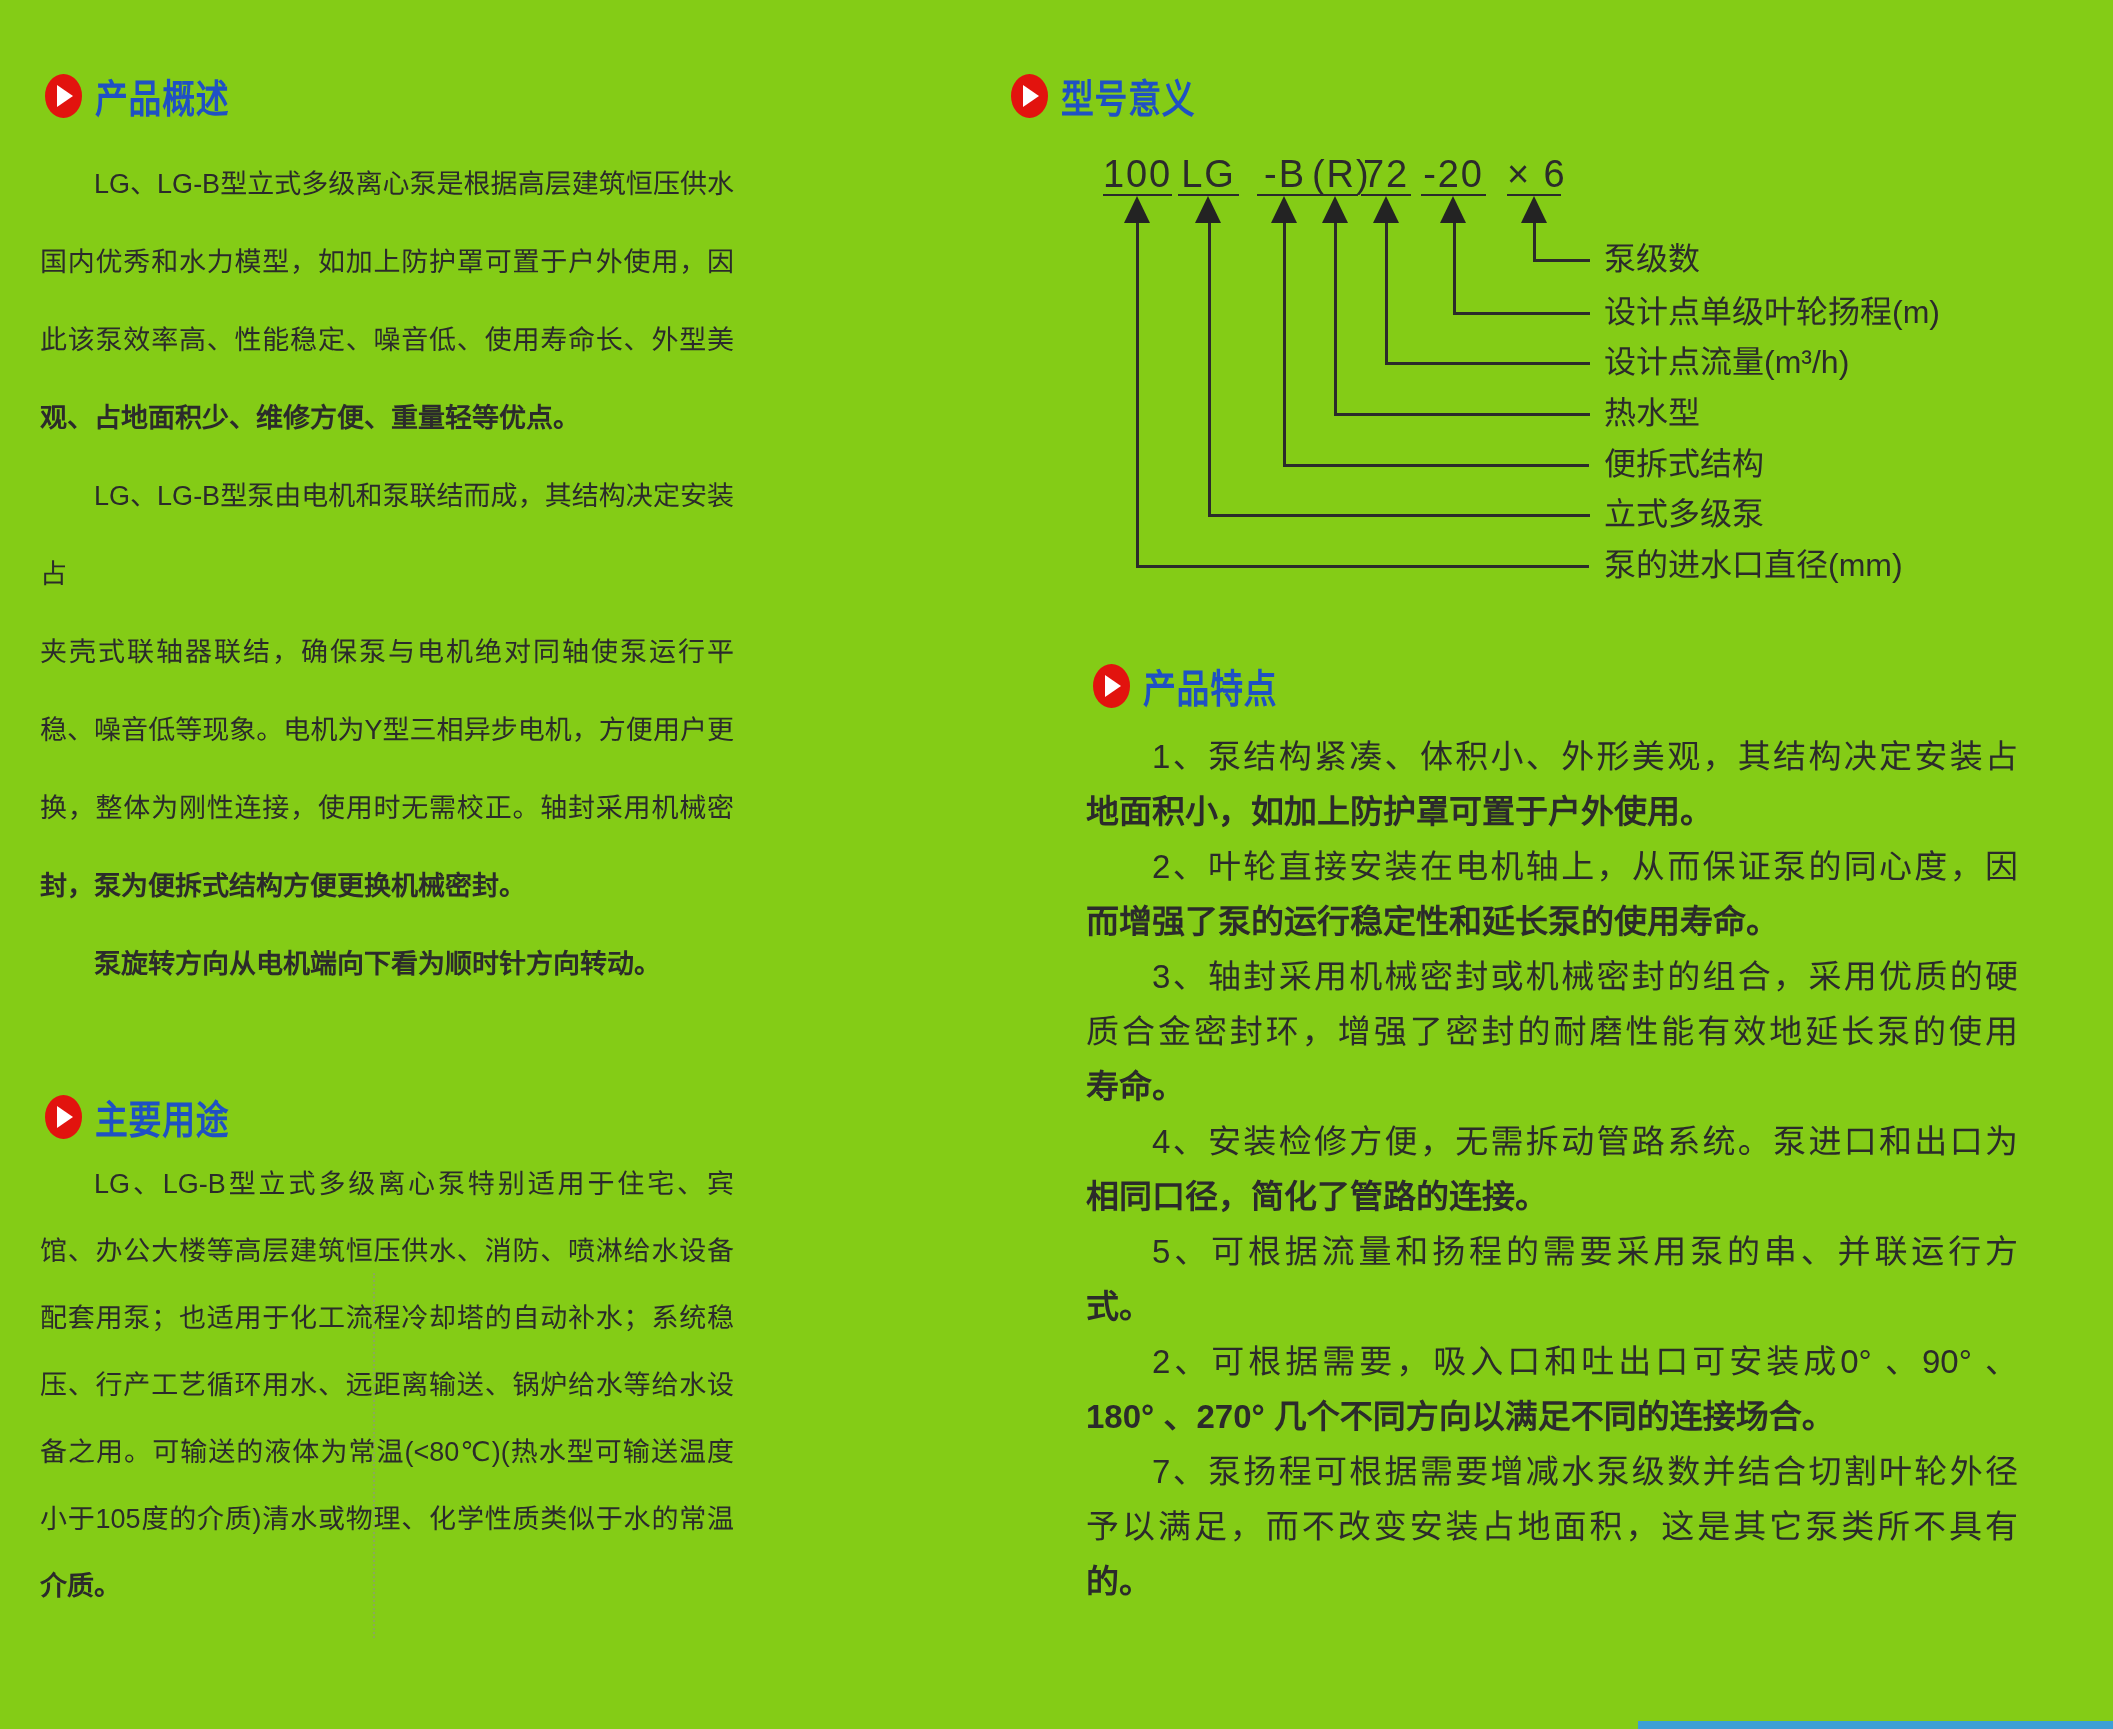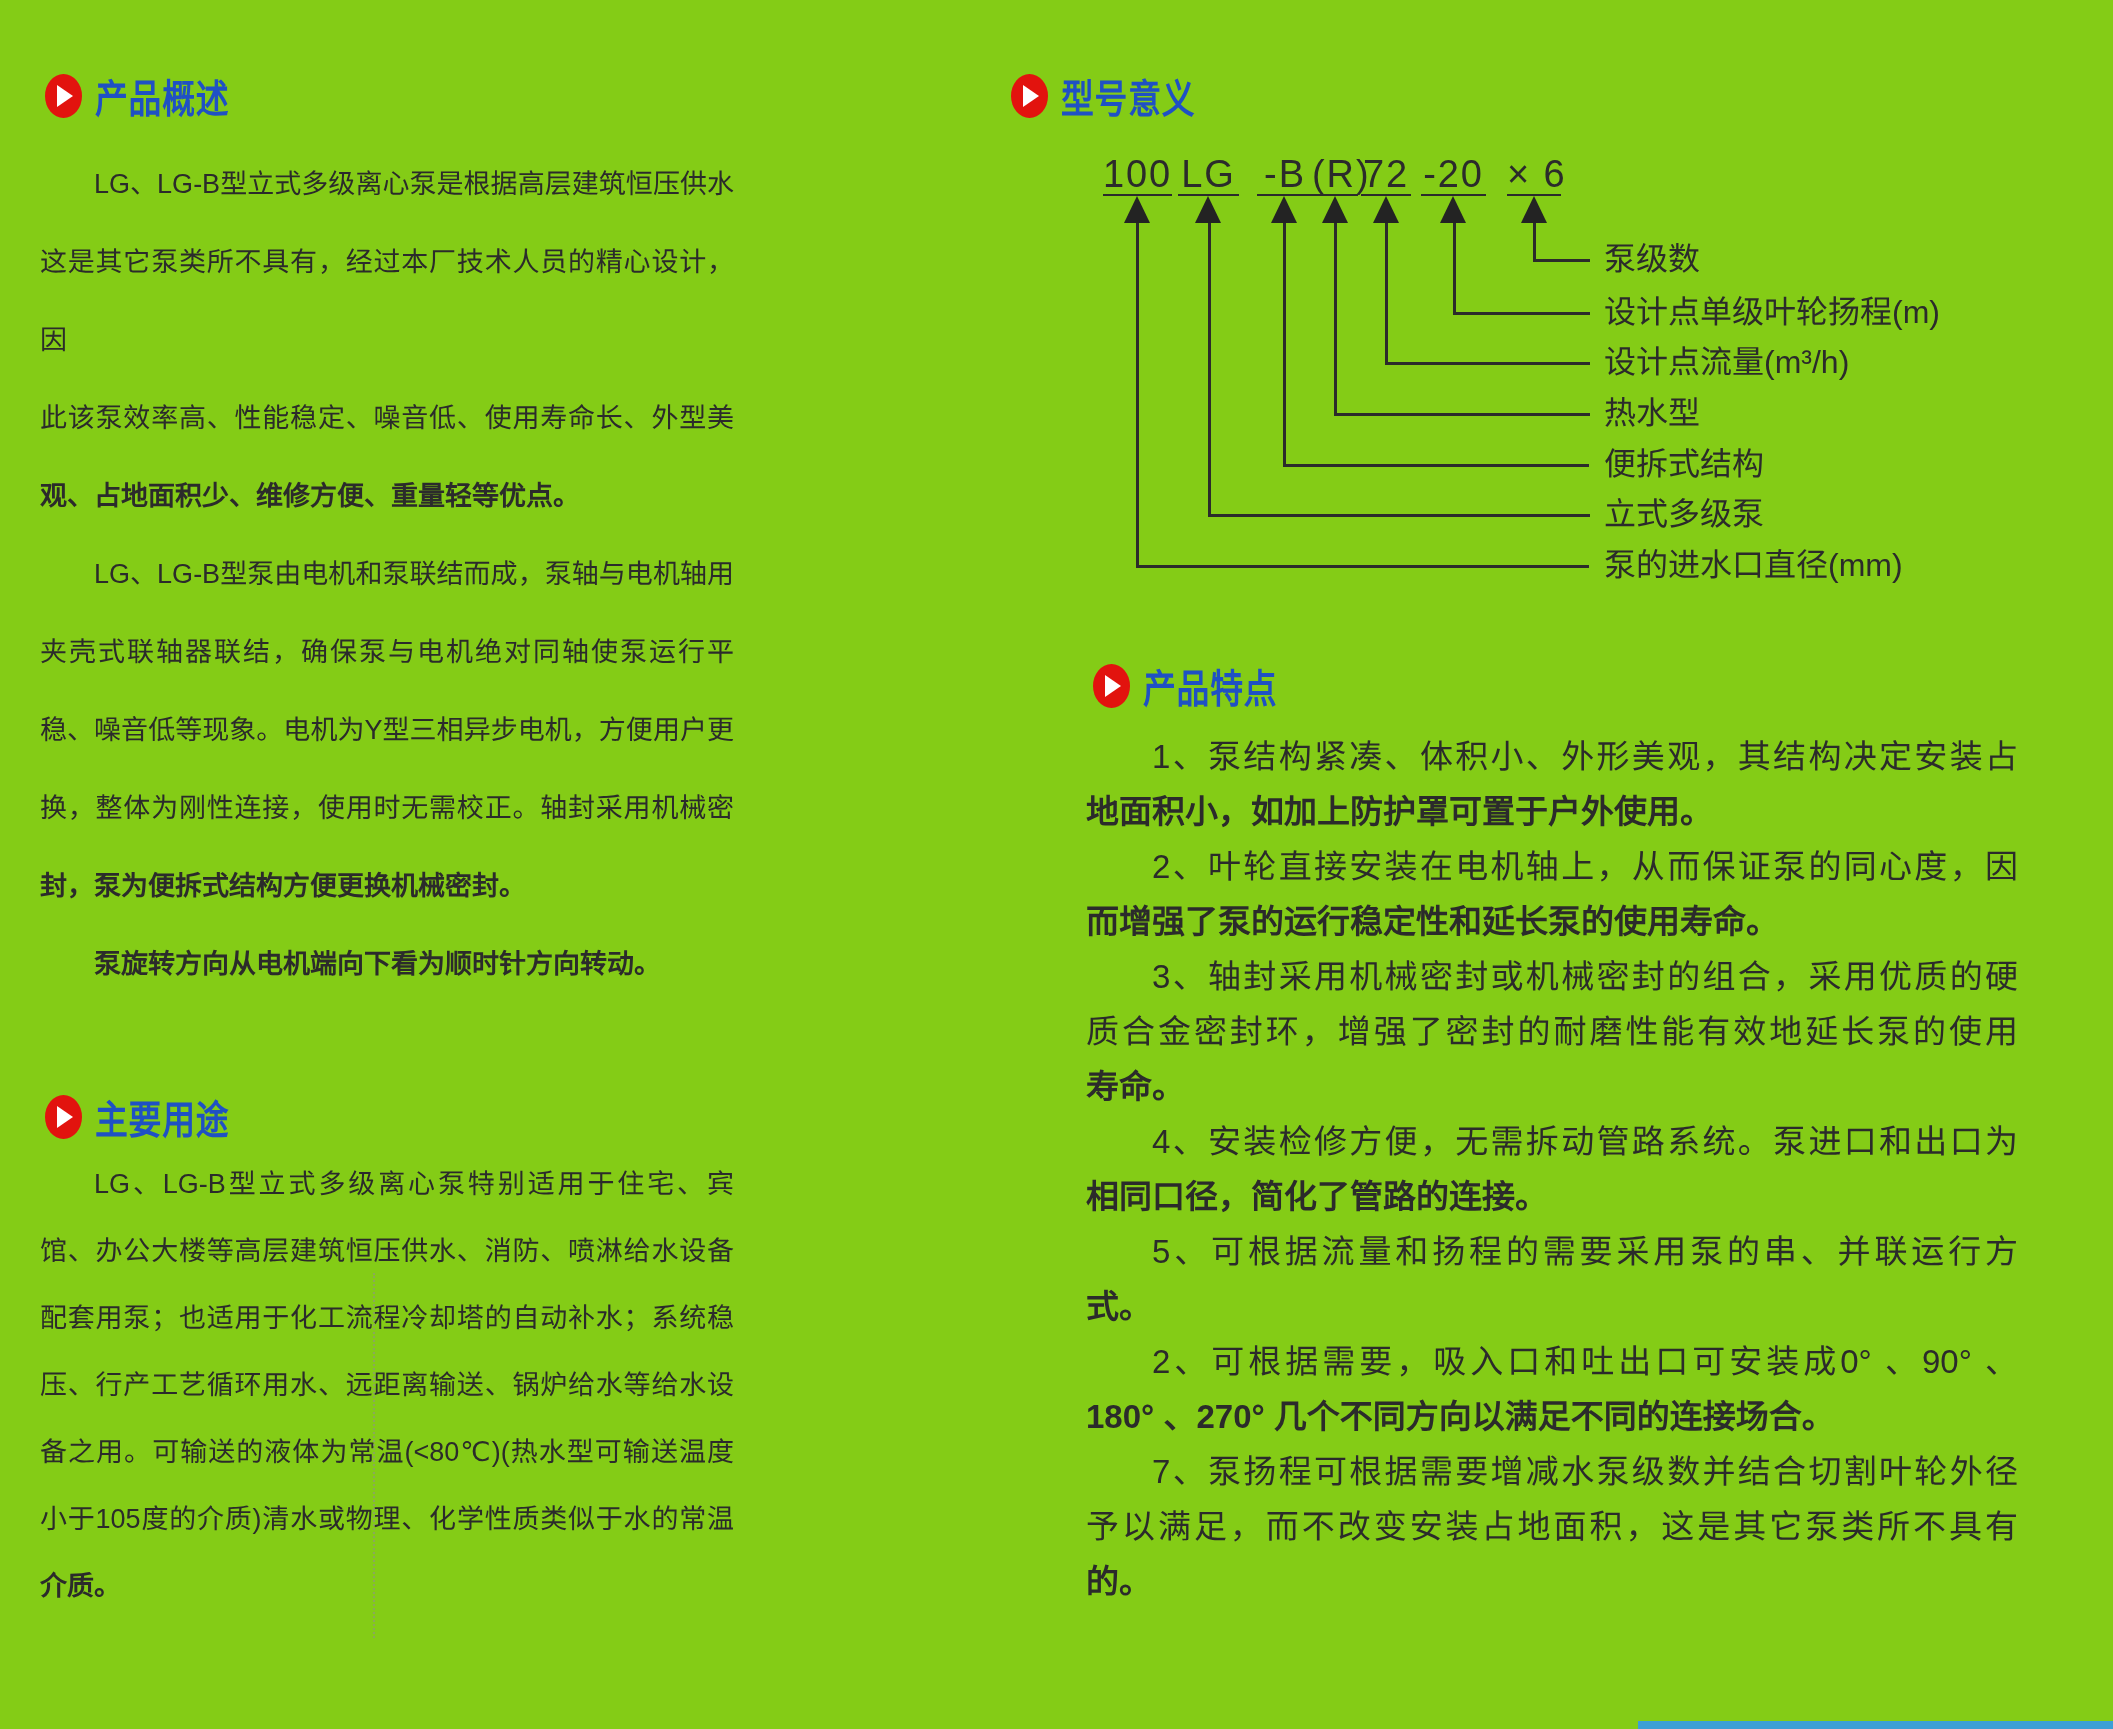--- a/index.html
+++ b/index.html
@@ -53,26 +53,26 @@
 <div class="canvas">
 
   <div class="section-header" style="left:45px; top:67px;">
     <div class="play-icon"></div>
     <div class="section-title">产品概述</div>
   </div>
 
   <div id="overview-block" class="text-block">
     <div class="para">
         <div class="line">LG、LG-B型立式多级离心泵是根据高层建筑恒压供水</div>
-        <div class="line">这是其它泵类所不具有，经过本厂技术人员的精心设计，因</div>
+        <div class="line">国内优秀和水力模型，如加上防护罩可置于户外使用，因</div>
         <div class="line">此该泵效率高、性能稳定、噪音低、使用寿命长、外型美</div>
         <div class="line">观、占地面积少、维修方便、重量轻等优点。</div>
       </div>
     <div class="para">
-        <div class="line">LG、LG-B型泵由电机和泵联结而成，泵轴与电机轴用</div>
+        <div class="line">LG、LG-B型泵由电机和泵联结而成，其结构决定安装占</div>
         <div class="line">夹壳式联轴器联结，确保泵与电机绝对同轴使泵运行平</div>
         <div class="line">稳、噪音低等现象。电机为Y型三相异步电机，方便用户更</div>
         <div class="line">换，整体为刚性连接，使用时无需校正。轴封采用机械密</div>
         <div class="line">封，泵为便拆式结构方便更换机械密封。</div>
       </div>
     <div class="para">
         <div class="line">泵旋转方向从电机端向下看为顺时针方向转动。</div>
       </div>
   </div>
 

